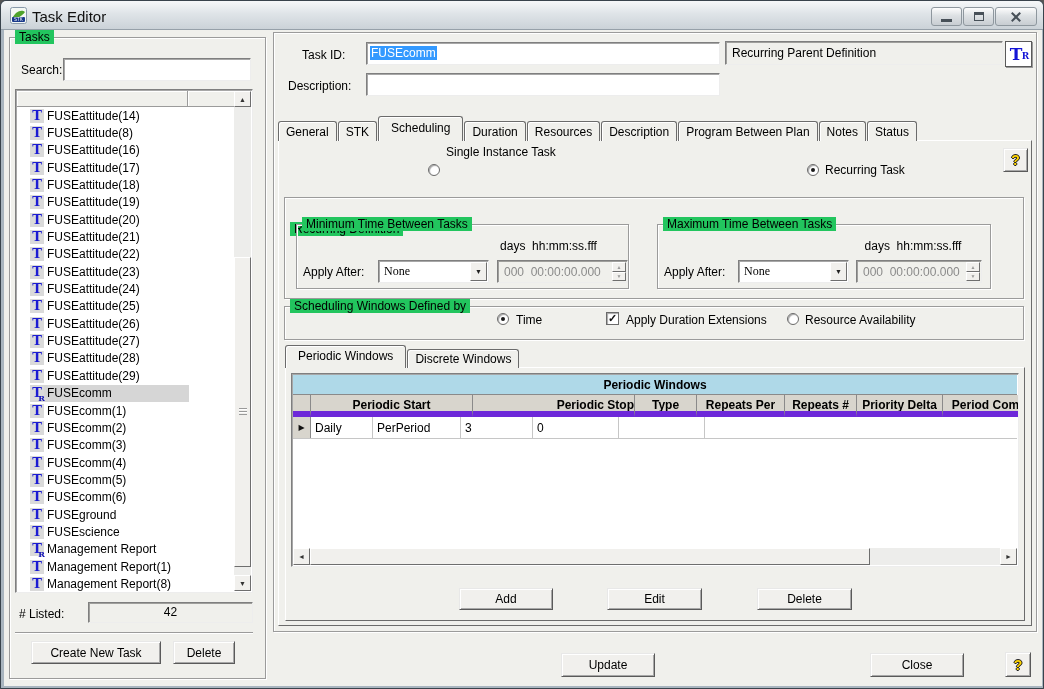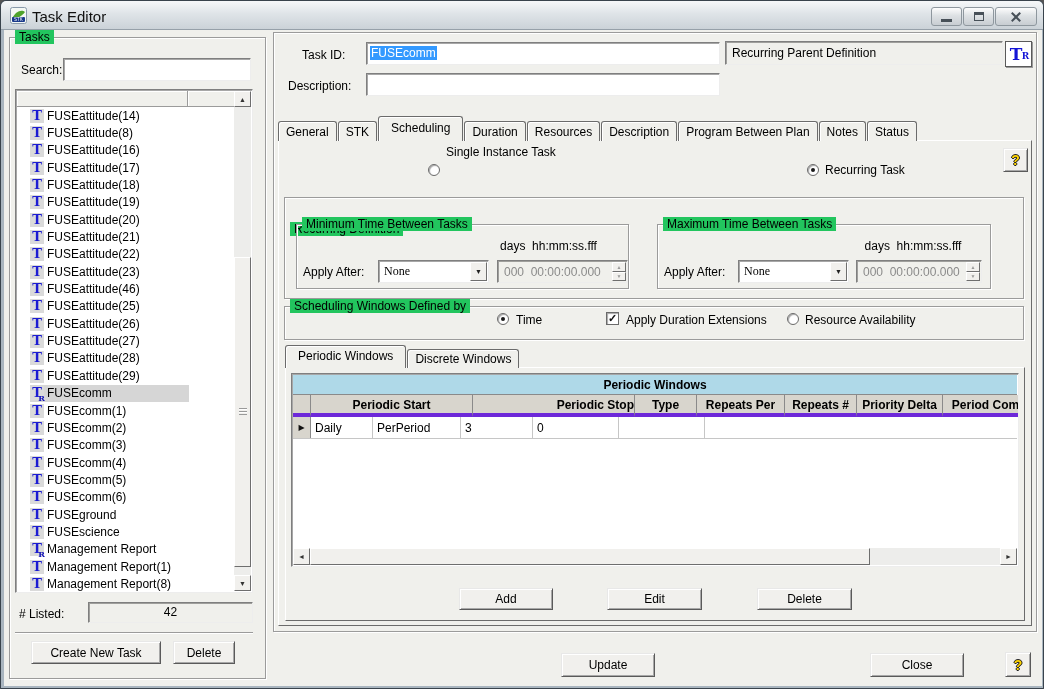--- a/index.html
+++ b/index.html
@@ -102,21 +102,21 @@
 
   
   .wintabstrip { position:absolute; left:284px; top:344px; height:23px; display:flex; align-items:flex-end; z-index:4; }
   .wpage { position:absolute; left:284px; top:366px; width:740px; height:254px; background:#F0F0EC;
     border:1px solid; border-color:#FFF #6B6B6B #6B6B6B #FFF; z-index:2; }
   .grid { position:absolute; left:290px; top:372px; width:728px; height:194px; background:#FFF;
     border:1px solid; border-color:#7F7F7F #EDEDED #EDEDED #7F7F7F; box-shadow: inset 1px 1px 0 rgba(60,60,60,.45); z-index:3; overflow:hidden; }
   .grid-banner { position:absolute; left:1px; top:1px; right:1px; height:20px; background:#AFD9E8;
     font-weight:bold; text-align:center; line-height:20px; border-bottom:1px solid #8A8A8A; }
   .grid-header { position:absolute; left:1px; top:21px; right:1px; height:22px; display:flex; }
-  .gh-cell { background:#D8D5CD; border-right:1px solid #8A8A8A; border-bottom:4px solid #6d28d9;
+  .gh-cell { background:#D8D5CD; border-right:1px solid #8A8A8A; border-bottom:6px solid #6d28d9;
     font-weight:bold; text-align:center; line-height:21px; overflow:hidden; white-space:nowrap; flex:none; }
   .grid-rows { position:absolute; left:1px; top:43px; right:1px; }
   .g-row { display:flex; height:22px; border-bottom:1px solid #C6C6C6; }
   .g-sel { width:18px; background:#D8D5CD; border-right:1px solid #8A8A8A; text-align:center; font-size:8px; line-height:21px; color:#111; flex:none; }
   .g-cell { border-right:1px solid #C6C6C6; padding:4px 0 0 4px; overflow:hidden; white-space:nowrap; flex:none; }
   .hscroll { position:absolute; left:1px; right:1px; bottom:1px; height:17px; background:#EDEDEB; }
   .hthumb { position:absolute; top:0; height:17px; background:#F1F0ED; border:1px solid; border-color:#FFF #6E6E6E #6E6E6E #FFF; }
 </style>
 </head>
 <body>
@@ -191,21 +191,21 @@
         <div class="trow">
           <span class="ticon">T</span>
           <span class="tlabel">FUSEattitude(22)</span>
         </div>
         <div class="trow">
           <span class="ticon">T</span>
           <span class="tlabel">FUSEattitude(23)</span>
         </div>
         <div class="trow">
           <span class="ticon">T</span>
-          <span class="tlabel">FUSEattitude(46)</span>
+          <span class="tlabel">FUSEattitude(24)</span>
         </div>
         <div class="trow">
           <span class="ticon">T</span>
           <span class="tlabel">FUSEattitude(25)</span>
         </div>
         <div class="trow">
           <span class="ticon">T</span>
           <span class="tlabel">FUSEattitude(26)</span>
         </div>
         <div class="trow">

